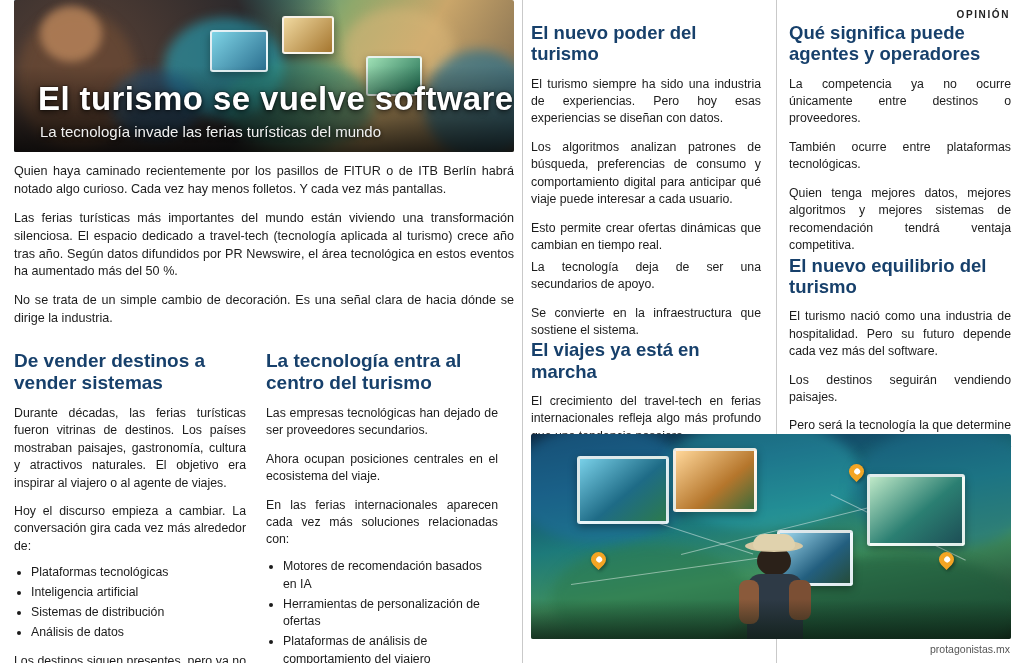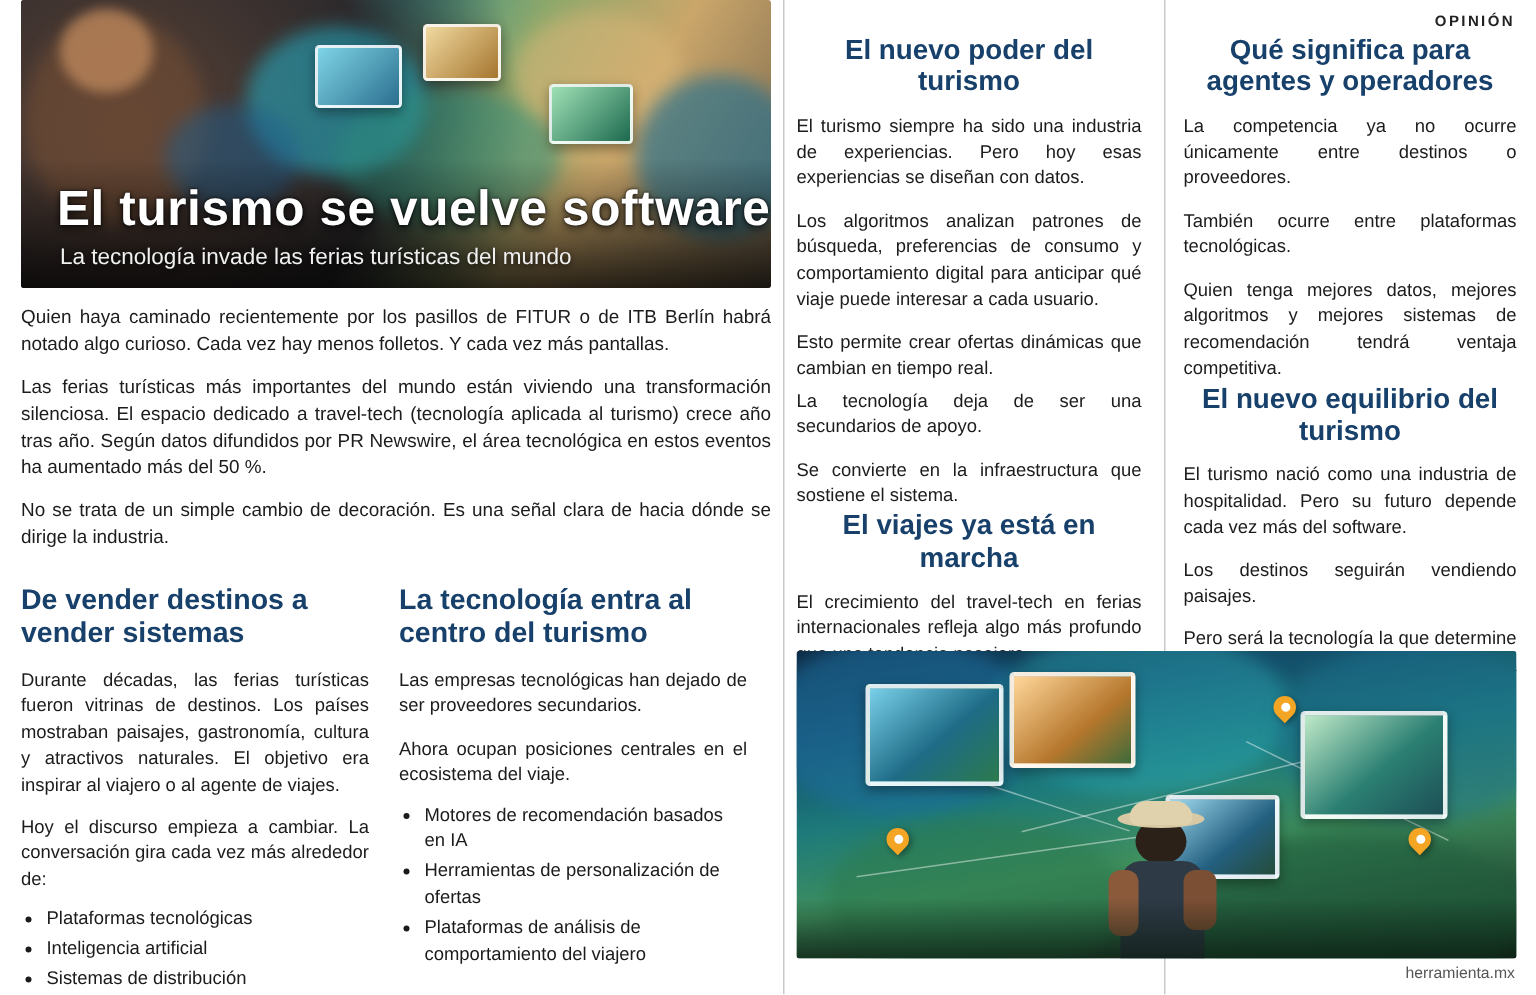--- a/index.html
+++ b/index.html
@@ -16,21 +16,21 @@
   .col{position:absolute;top:0;}
   #col-left{left:14px;width:500px;}
   #col-mid{left:531px;width:230px;}
   #col-right{left:789px;width:222px;}
 
   .divider{position:absolute;top:0;bottom:0;width:1px;background:#c9c9c9;}
   #div1{left:522px;}
   #div2{left:776px;}
 
   
-  .hero{position:relative;width:500px;height:192px;overflow:hidden;text-align:right;}
+  .hero{position:relative;width:500px;height:152px;overflow:hidden;text-align:right;}
   .hero-canvas{position:absolute;inset:0;}
   .hero-title{
     position:absolute;left:24px;bottom:34px;
     font-size:33px;font-weight:bold;color:#ffffff;
     letter-spacing:.4px;
     text-shadow:0 2px 6px rgba(0,0,0,.75), 0 0 2px rgba(0,0,0,.9);
     white-space:nowrap;
   }
   .hero-sub{
     position:absolute;left:26px;bottom:12px;
@@ -42,21 +42,21 @@
   
   p.body{
     font-size:12.3px;line-height:1.42;margin:11px 0 0 0;
     text-align:justify;color:#1c1c1c;
   }
   .lead p.body{font-size:12.6px;}
   h2{
     font-size:19px;line-height:1.15;margin:16px 0 7px 0;
     color:#17406b;font-weight:bold;
   }
-  #col-mid h2, #col-right h2{font-size:18.5px;color:#17406b;margin-top:0;text-align:center;}
+  #col-mid h2, #col-right h2{font-size:18.5px;color:#17406b;margin-top:0;}
   .sec-gap{margin-top:20px;}
   ul.bullets{margin:9px 0 0 0;padding-left:17px;}
   ul.bullets li{font-size:12.3px;line-height:1.45;margin-bottom:2px;}
 
   .two-col{position:relative;}
   .subcol{position:absolute;top:0;width:232px;}
   #sub-a{left:0;}
   #sub-b{left:252px;}
 
   .opinion{
@@ -81,21 +81,21 @@
 </style>
 </head>
 <body>
 
 <div class="page">
 
   <div class="divider" id="div1"></div>
   <div class="divider" id="div2"></div>
 
   <div class="opinion">OPINIÓN</div>
-  <div class="footer-src">herramienta.mx</div>
+  <div class="footer-src">protagonistas.mx</div>
 
   <div class="col" id="col-left">
 
     <div class="hero photo">
       <div class="hero-canvas">
         <div class="sky" style="background:
             radial-gradient(circle at 14% 45%, #5a4236 0%, #2d2a2c 38%, rgba(0,0,0,0) 60%),
             linear-gradient(120deg,#123b52 0%,#1f6b7d 22%,#2f8f8a 40%,#8fa86b 58%,#caa66a 74%,#6f5f4a 100%);"></div>
         <div class="blob" style="left:3px;top:10px;width:120px;height:140px;background:#6b4a34;"></div>
         <div class="blob" style="left:26px;top:6px;width:62px;height:56px;background:#c08a5e;filter:blur(4px);"></div>
@@ -132,20 +132,21 @@
           <li>Análisis de datos</li>
         </ul>
         <p class="body">Los destinos siguen presentes, pero ya no son los únicos protagonistas.</p>
 
       </div>
 
       <div class="subcol" id="sub-b">
         <h2>La tecnología entra al centro del turismo</h2>
         <p class="body">Las empresas tecnológicas han dejado de ser proveedores secundarios.</p>
         <p class="body">Ahora ocupan posiciones centrales en el ecosistema del viaje.</p>
+        <p class="body">En las ferias internacionales aparecen cada vez más soluciones relacionadas con:</p>
         <ul class="bullets">
           <li>Motores de recomendación basados en IA</li>
           <li>Herramientas de personalización de ofertas</li>
           <li>Plataformas de análisis de comportamiento del viajero</li>
 
         </ul>
 
       </div>
 
     </div>
@@ -162,21 +163,21 @@
 
     <h2 class="sec-gap">El viajes ya está en marcha</h2>
     <p class="body">El crecimiento del travel-tech en ferias internacionales refleja algo más profundo que una tendencia pasajera.</p>
     <p class="body">Refleja un cambio estructural.</p>
     <p class="body">La industria turística se está digitalizando a gran velocidad.</p>
     <p class="body">Los destinos seguirán siendo importantes, pero cada vez dependerán más de la tecnología para posicionarse en el mercado global.</p>
   </div>
 
   <div class="col" id="col-right">
     <div style="height:22px;"></div>
-    <h2>Qué significa para agentes y operadores</h2>
+    <h2>Qué significa puede agentes y operadores</h2>
     <p class="body">La competencia ya no ocurre únicamente entre destinos o proveedores.</p>
     <p class="body">También ocurre entre plataformas tecnológicas.</p>
     <p class="body">Quien tenga mejores datos, mejores algoritmos y mejores sistemas de recomendación tendrá ventaja competitiva.</p>
 
     <h2 class="sec-gap">El nuevo equilibrio del turismo</h2>
     <p class="body">El turismo nació como una industria de hospitalidad. Pero su futuro depende cada vez más del software.</p>
     <p class="body">Los destinos seguirán vendiendo paisajes.</p>
     <p class="body">Pero será la tecnología la que determine cuál viaje aparece primero en la pantalla del viajero.</p>
     <p class="body" style="margin-top:4px;">Y en la economía digital, aparecer primero lo es todo.</p>
   </div>

